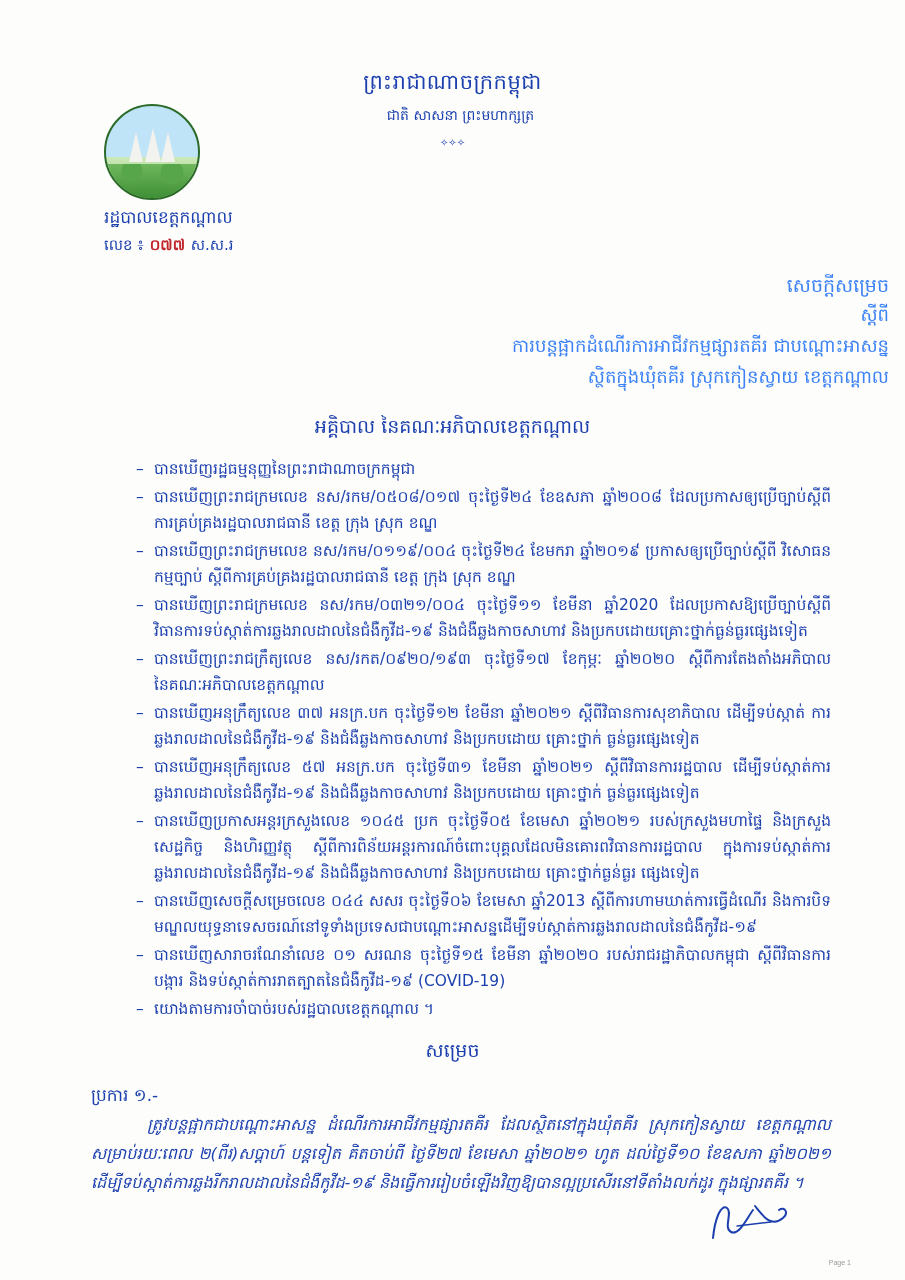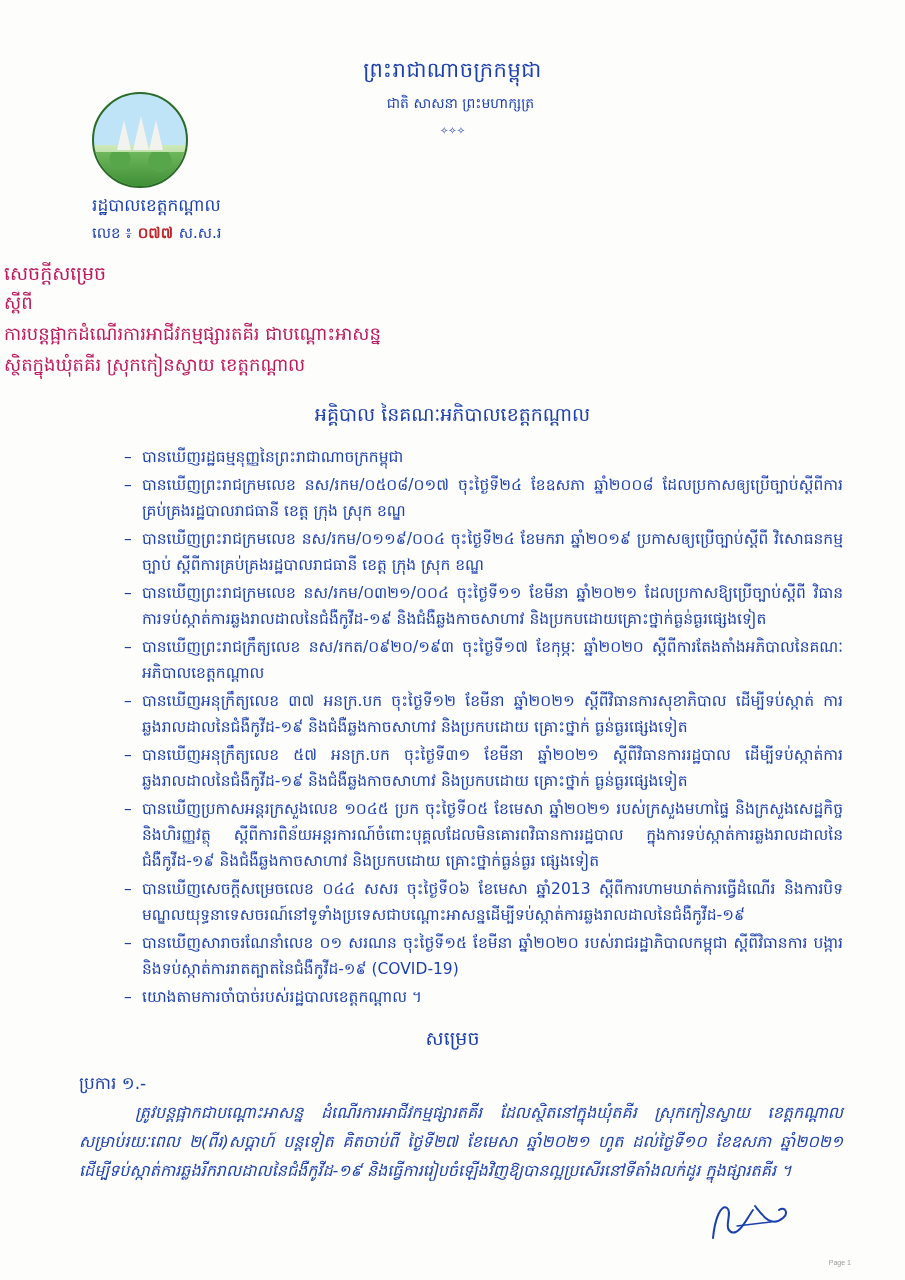--- a/index.html
+++ b/index.html
@@ -14,21 +14,21 @@
     font-family: "DejaVu Sans", "Liberation Sans", sans-serif;
     color: #111111;
     overflow: hidden;
   }
   .page {
     position: relative;
     width: 905px;
     height: 1280px;
     background: #fdfdfb;
     box-sizing: border-box;
-    padding: 4px;
+    padding: 16px;
   }
 
   
   .header {
     position: relative;
     height: 250px;
   }
   .national-title {
     position: absolute;
     top: 50px;
@@ -130,22 +130,22 @@
     white-space: nowrap;
   }
   .doc-number .num {
     color: #c0262c;
     font-weight: bold;
     padding: 0 1px;
   }
 
   
   .title-block {
-    text-align: left;
-    color: #be185d;
+    text-align: right;
+    color: #3b82f6;
     margin-top: 4px;
   }
   .title-block .t-main { font-size: 19px; line-height: 30px; }
   .title-block .t-sub  { font-size: 18px; line-height: 30px; }
   .title-block .t-line { font-size: 18px; line-height: 31px; }
 
   .authority {
     text-align: center;
     color: #1b3fae;
     font-size: 19px;
@@ -270,21 +270,21 @@
       <span class="cons-text">បានឃើញព្រះរាជក្រមលេខ នស/រកម/០៥០៨/០១៧ ចុះថ្ងៃទី២៤ ខែឧសភា ឆ្នាំ២០០៨ ដែលប្រកាសឲ្យប្រើច្បាប់ស្តីពីការគ្រប់គ្រងរដ្ឋបាលរាជធានី ខេត្ត ក្រុង ស្រុក ខណ្ឌ</span>
     </div>
 
     <div class="cons-item">
       <span class="cons-dash">–</span>
       <span class="cons-text">បានឃើញព្រះរាជក្រមលេខ នស/រកម/០១១៩/០០៤ ចុះថ្ងៃទី២៤ ខែមករា ឆ្នាំ២០១៩ ប្រកាសឲ្យប្រើច្បាប់ស្តីពី វិសោធនកម្មច្បាប់ ស្តីពីការគ្រប់គ្រងរដ្ឋបាលរាជធានី ខេត្ត ក្រុង ស្រុក ខណ្ឌ</span>
     </div>
 
     <div class="cons-item">
       <span class="cons-dash">–</span>
-      <span class="cons-text">បានឃើញព្រះរាជក្រមលេខ នស/រកម/០៣២១/០០៤ ចុះថ្ងៃទី១១ ខែមីនា ឆ្នាំ២០២១ ដែលប្រកាសឱ្យប្រើច្បាប់ស្តីពី វិធានការទប់ស្កាត់ការឆ្លងរាលដាលនៃជំងឺកូវីដ-១៩ និងជំងឺឆ្លងកាចសាហាវ និងប្រកបដោយគ្រោះថ្នាក់ធ្ងន់ធ្ងរផ្សេងទៀត</span>
+      <span class="cons-text">បានឃើញព្រះរាជក្រមលេខ នស/រកម/០៣២១/០០៤ ចុះថ្ងៃទី១១ ខែមីនា ឆ្នាំ2020 ដែលប្រកាសឱ្យប្រើច្បាប់ស្តីពី វិធានការទប់ស្កាត់ការឆ្លងរាលដាលនៃជំងឺកូវីដ-១៩ និងជំងឺឆ្លងកាចសាហាវ និងប្រកបដោយគ្រោះថ្នាក់ធ្ងន់ធ្ងរផ្សេងទៀត</span>
     </div>
 
     <div class="cons-item">
       <span class="cons-dash">–</span>
       <span class="cons-text">បានឃើញព្រះរាជក្រឹត្យលេខ នស/រកត/០៩២០/១៩៣ ចុះថ្ងៃទី១៧ ខែកុម្ភៈ ឆ្នាំ២០២០ ស្តីពីការតែងតាំងអភិបាលនៃគណៈអភិបាលខេត្តកណ្ដាល</span>
     </div>
 
     <div class="cons-item">
       <span class="cons-dash">–</span>
       <span class="cons-text">បានឃើញអនុក្រឹត្យលេខ ៣៧ អនក្រ.បក ចុះថ្ងៃទី១២ ខែមីនា ឆ្នាំ២០២១ ស្តីពីវិធានការសុខាភិបាល ដើម្បីទប់ស្កាត់ ការឆ្លងរាលដាលនៃជំងឺកូវីដ-១៩ និងជំងឺឆ្លងកាចសាហាវ និងប្រកបដោយ គ្រោះថ្នាក់ ធ្ងន់ធ្ងរផ្សេងទៀត</span>

